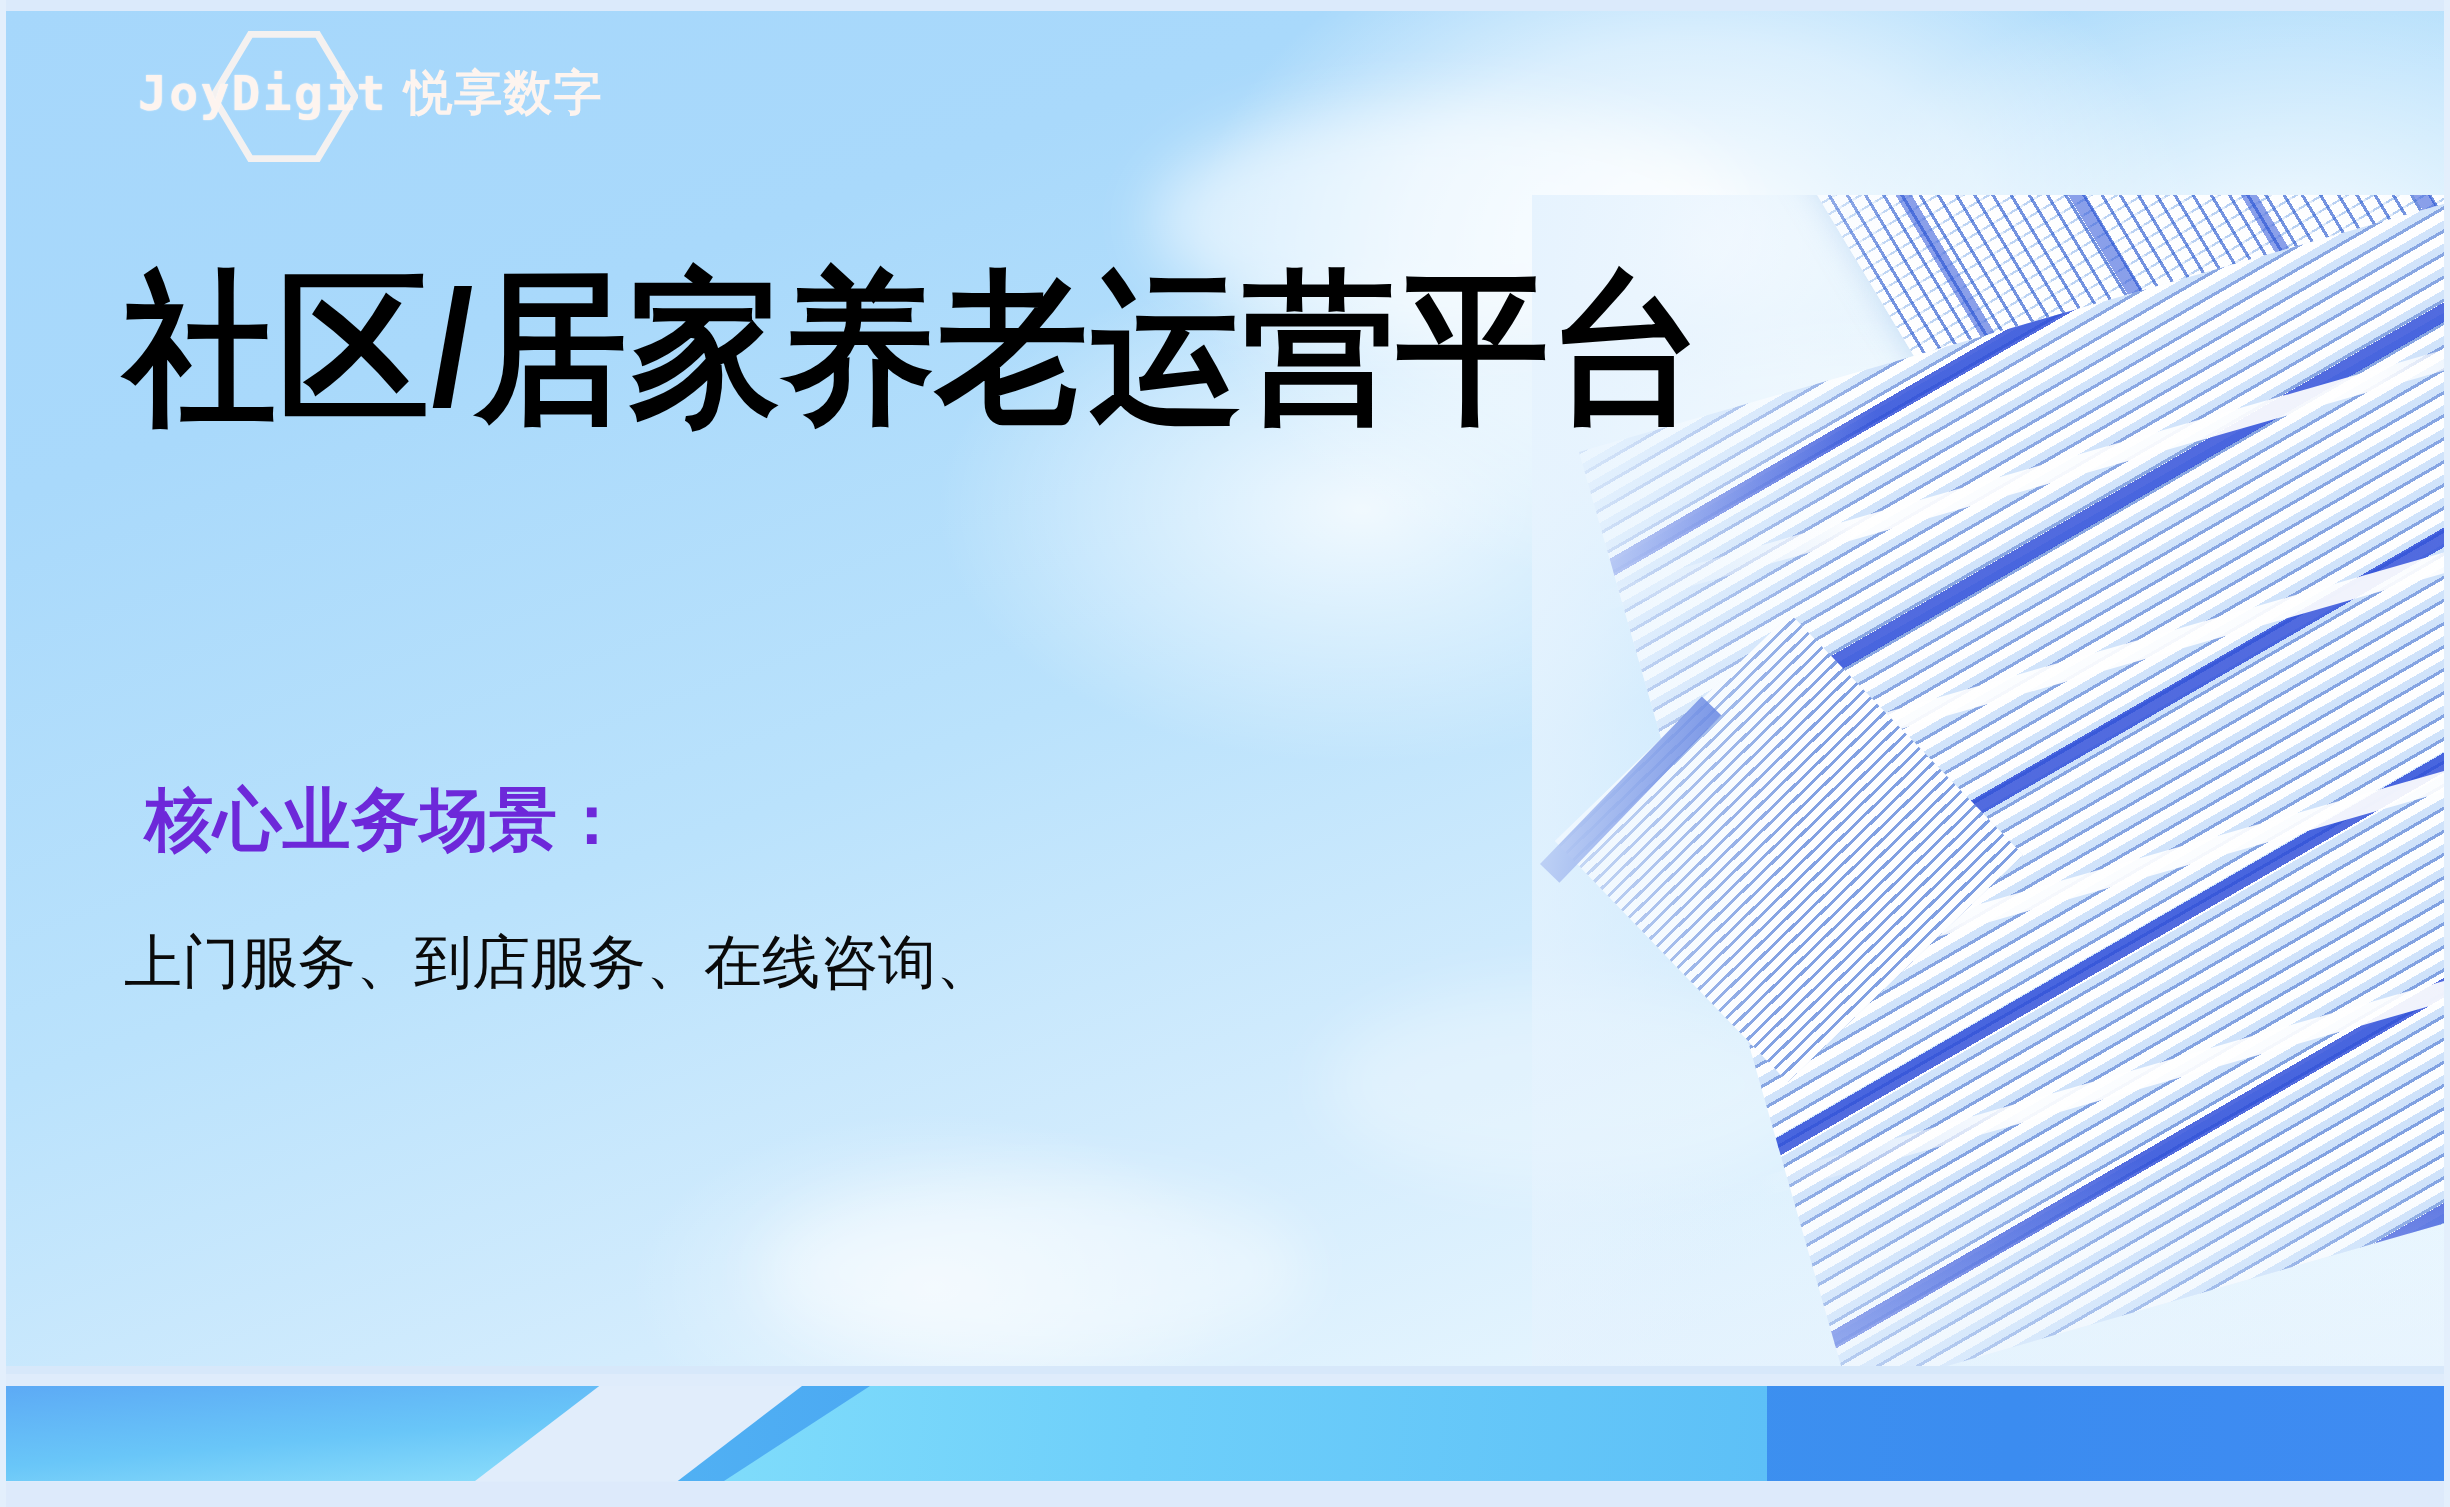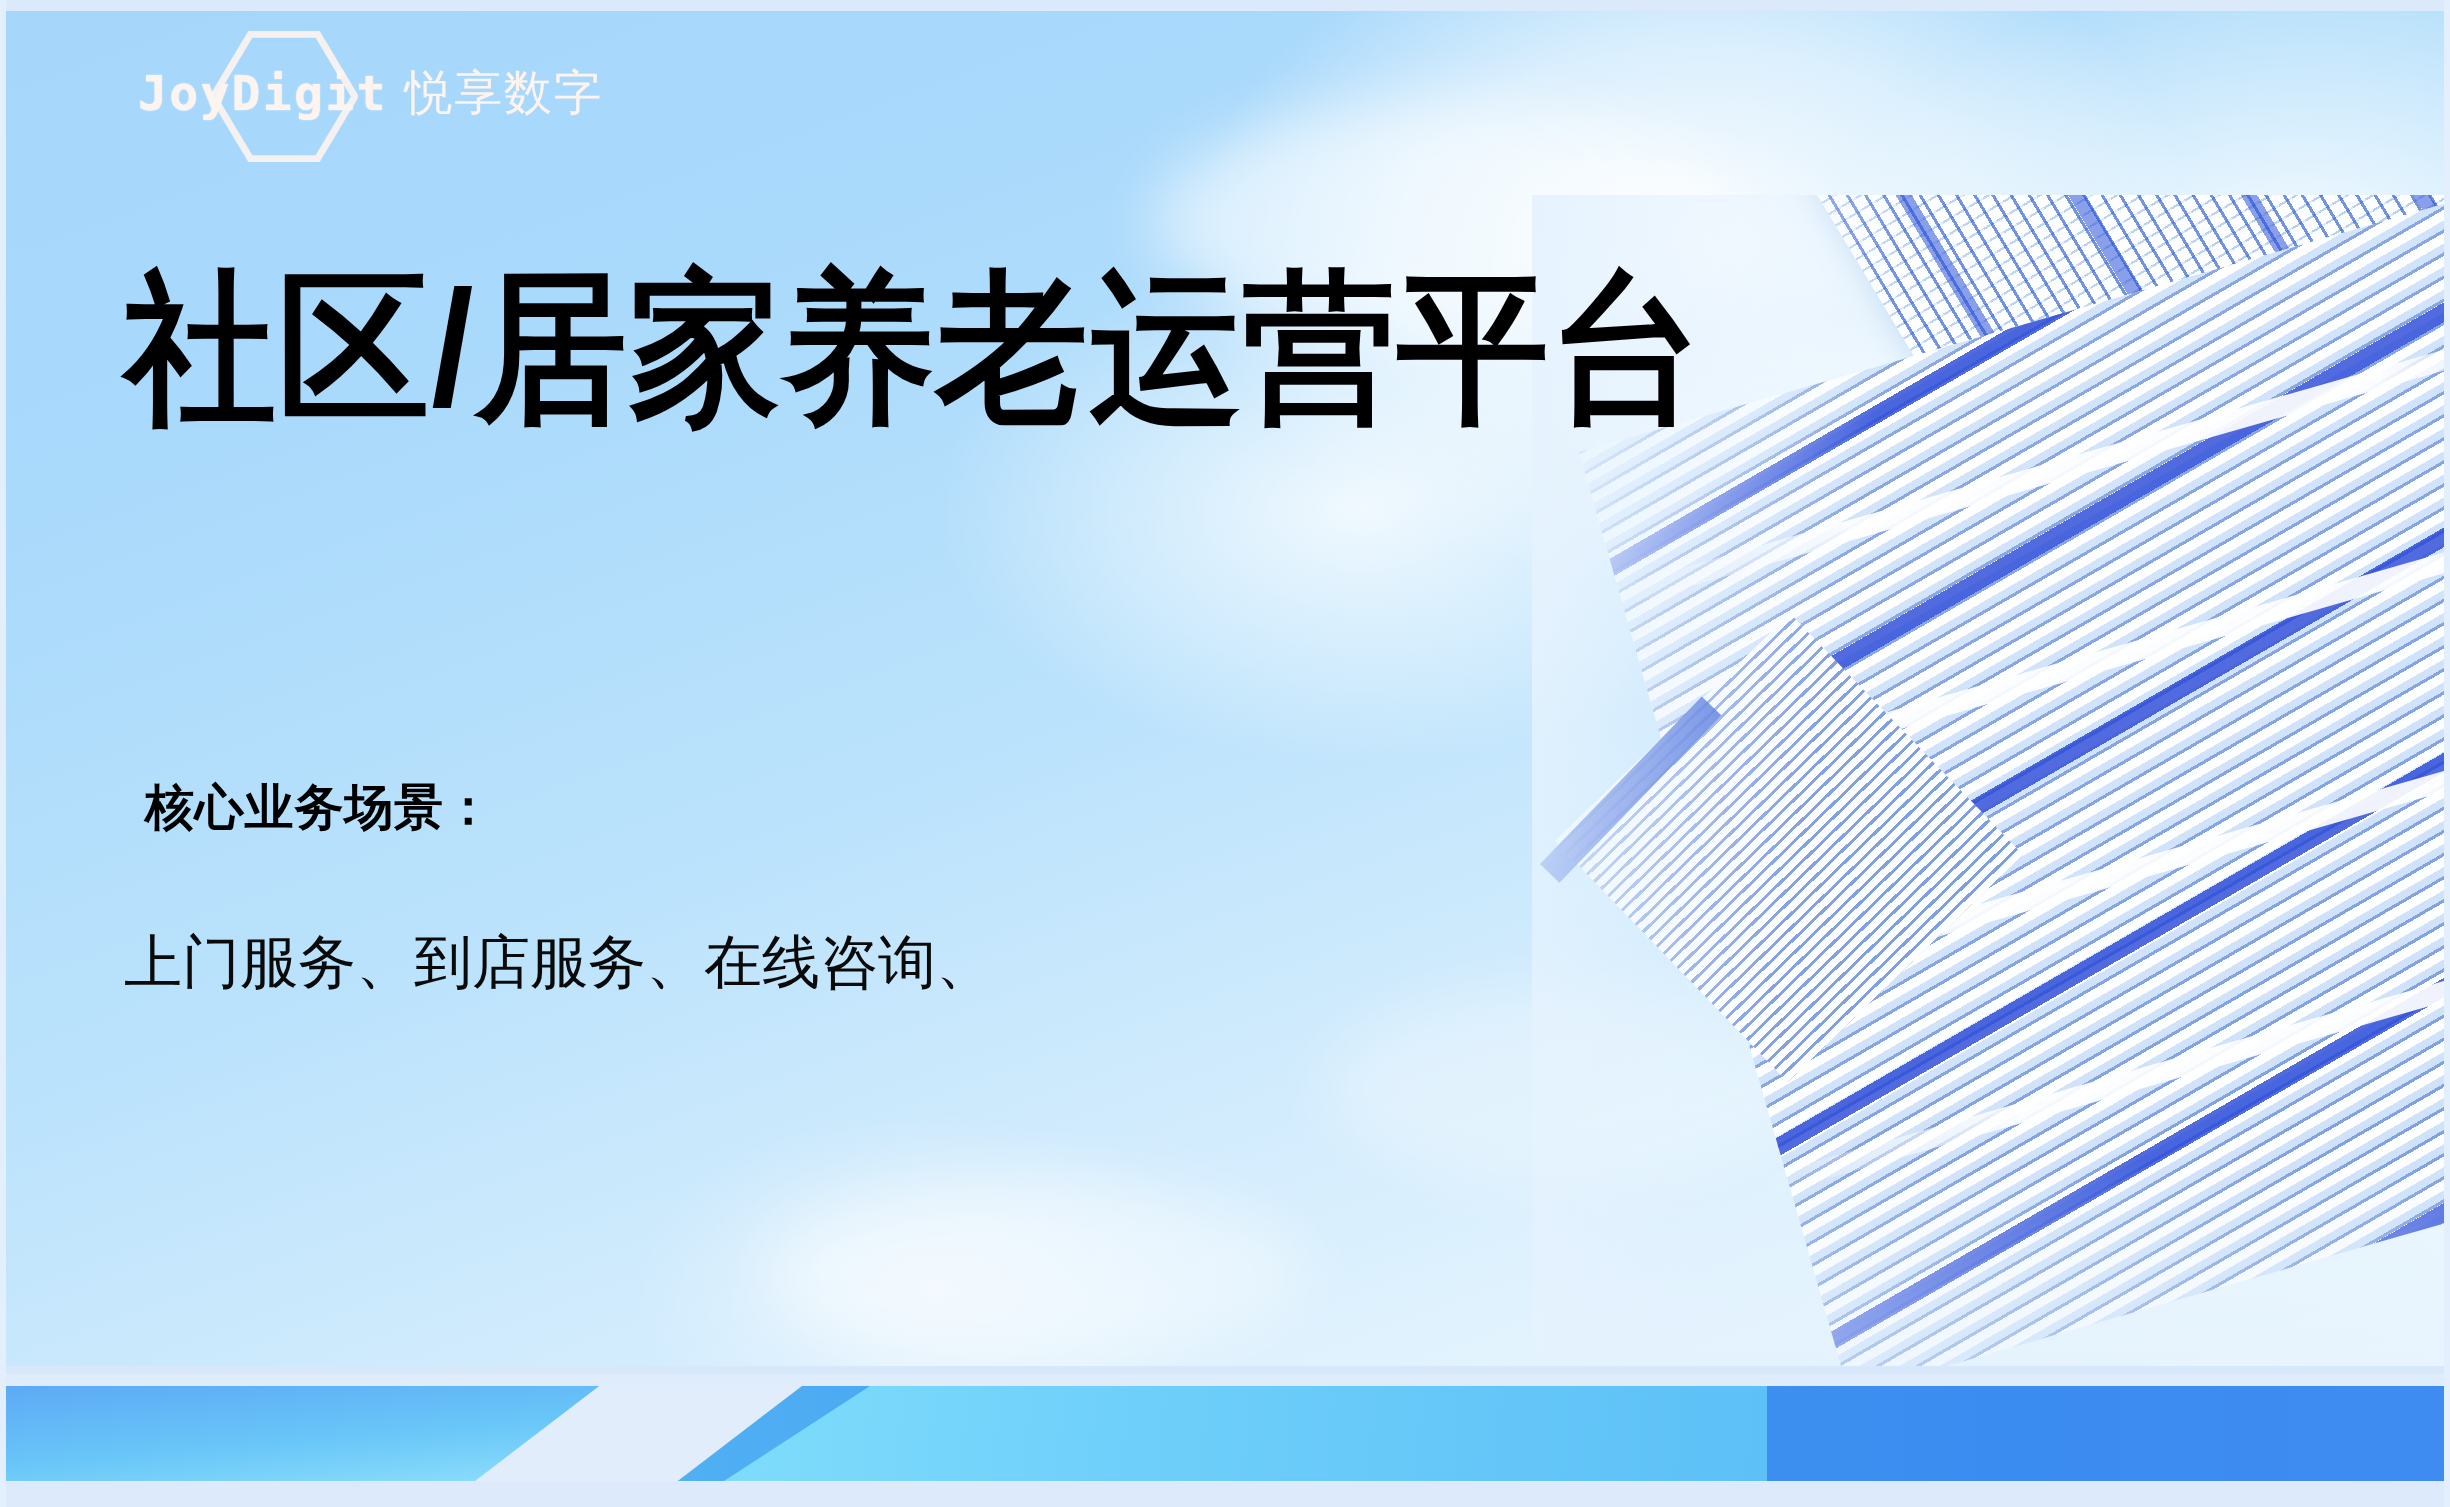--- a/index.html
+++ b/index.html
@@ -138,42 +138,42 @@
   }
   .logo-mark{
     position:relative; z-index:2;
     font-family:"DejaVu Sans Mono","Liberation Mono",monospace;
     font-weight:bold; font-size:48px; letter-spacing:2.3px;
     color:#fdf4ef;
     text-shadow:0 0 1.6px rgba(255,255,255,.9);
   }
   .logo-cn{
     position:relative; z-index:2;
-    font-weight:normal; font-size:48px; letter-spacing:1.6px;
+    font-weight:bold; font-size:48px; letter-spacing:1.6px;
     color:#fdf4ef;
   }
 
   
   .title{
     position:absolute; left:124px; top:261px;
     font-size:152px; line-height:1.06;
     font-weight:bold;
     color:#000;
     letter-spacing:1.6px;
     white-space:nowrap;
     z-index:25;
     transform:scaleY(1.08);
     transform-origin:left top;
   }
 
   
   .section-heading{
     position:absolute; left:145px; top:775px;
-    font-size:49px; font-weight:bold;
-    color:#000000;
+    font-size:68px; font-weight:bold;
+    color:#6d28d9;
     letter-spacing:0.8px;
     z-index:25;
   }
 
   
   .scenarios{
     position:absolute; left:124px; top:918px;
     z-index:25;
   }
   .scenarios .line{

